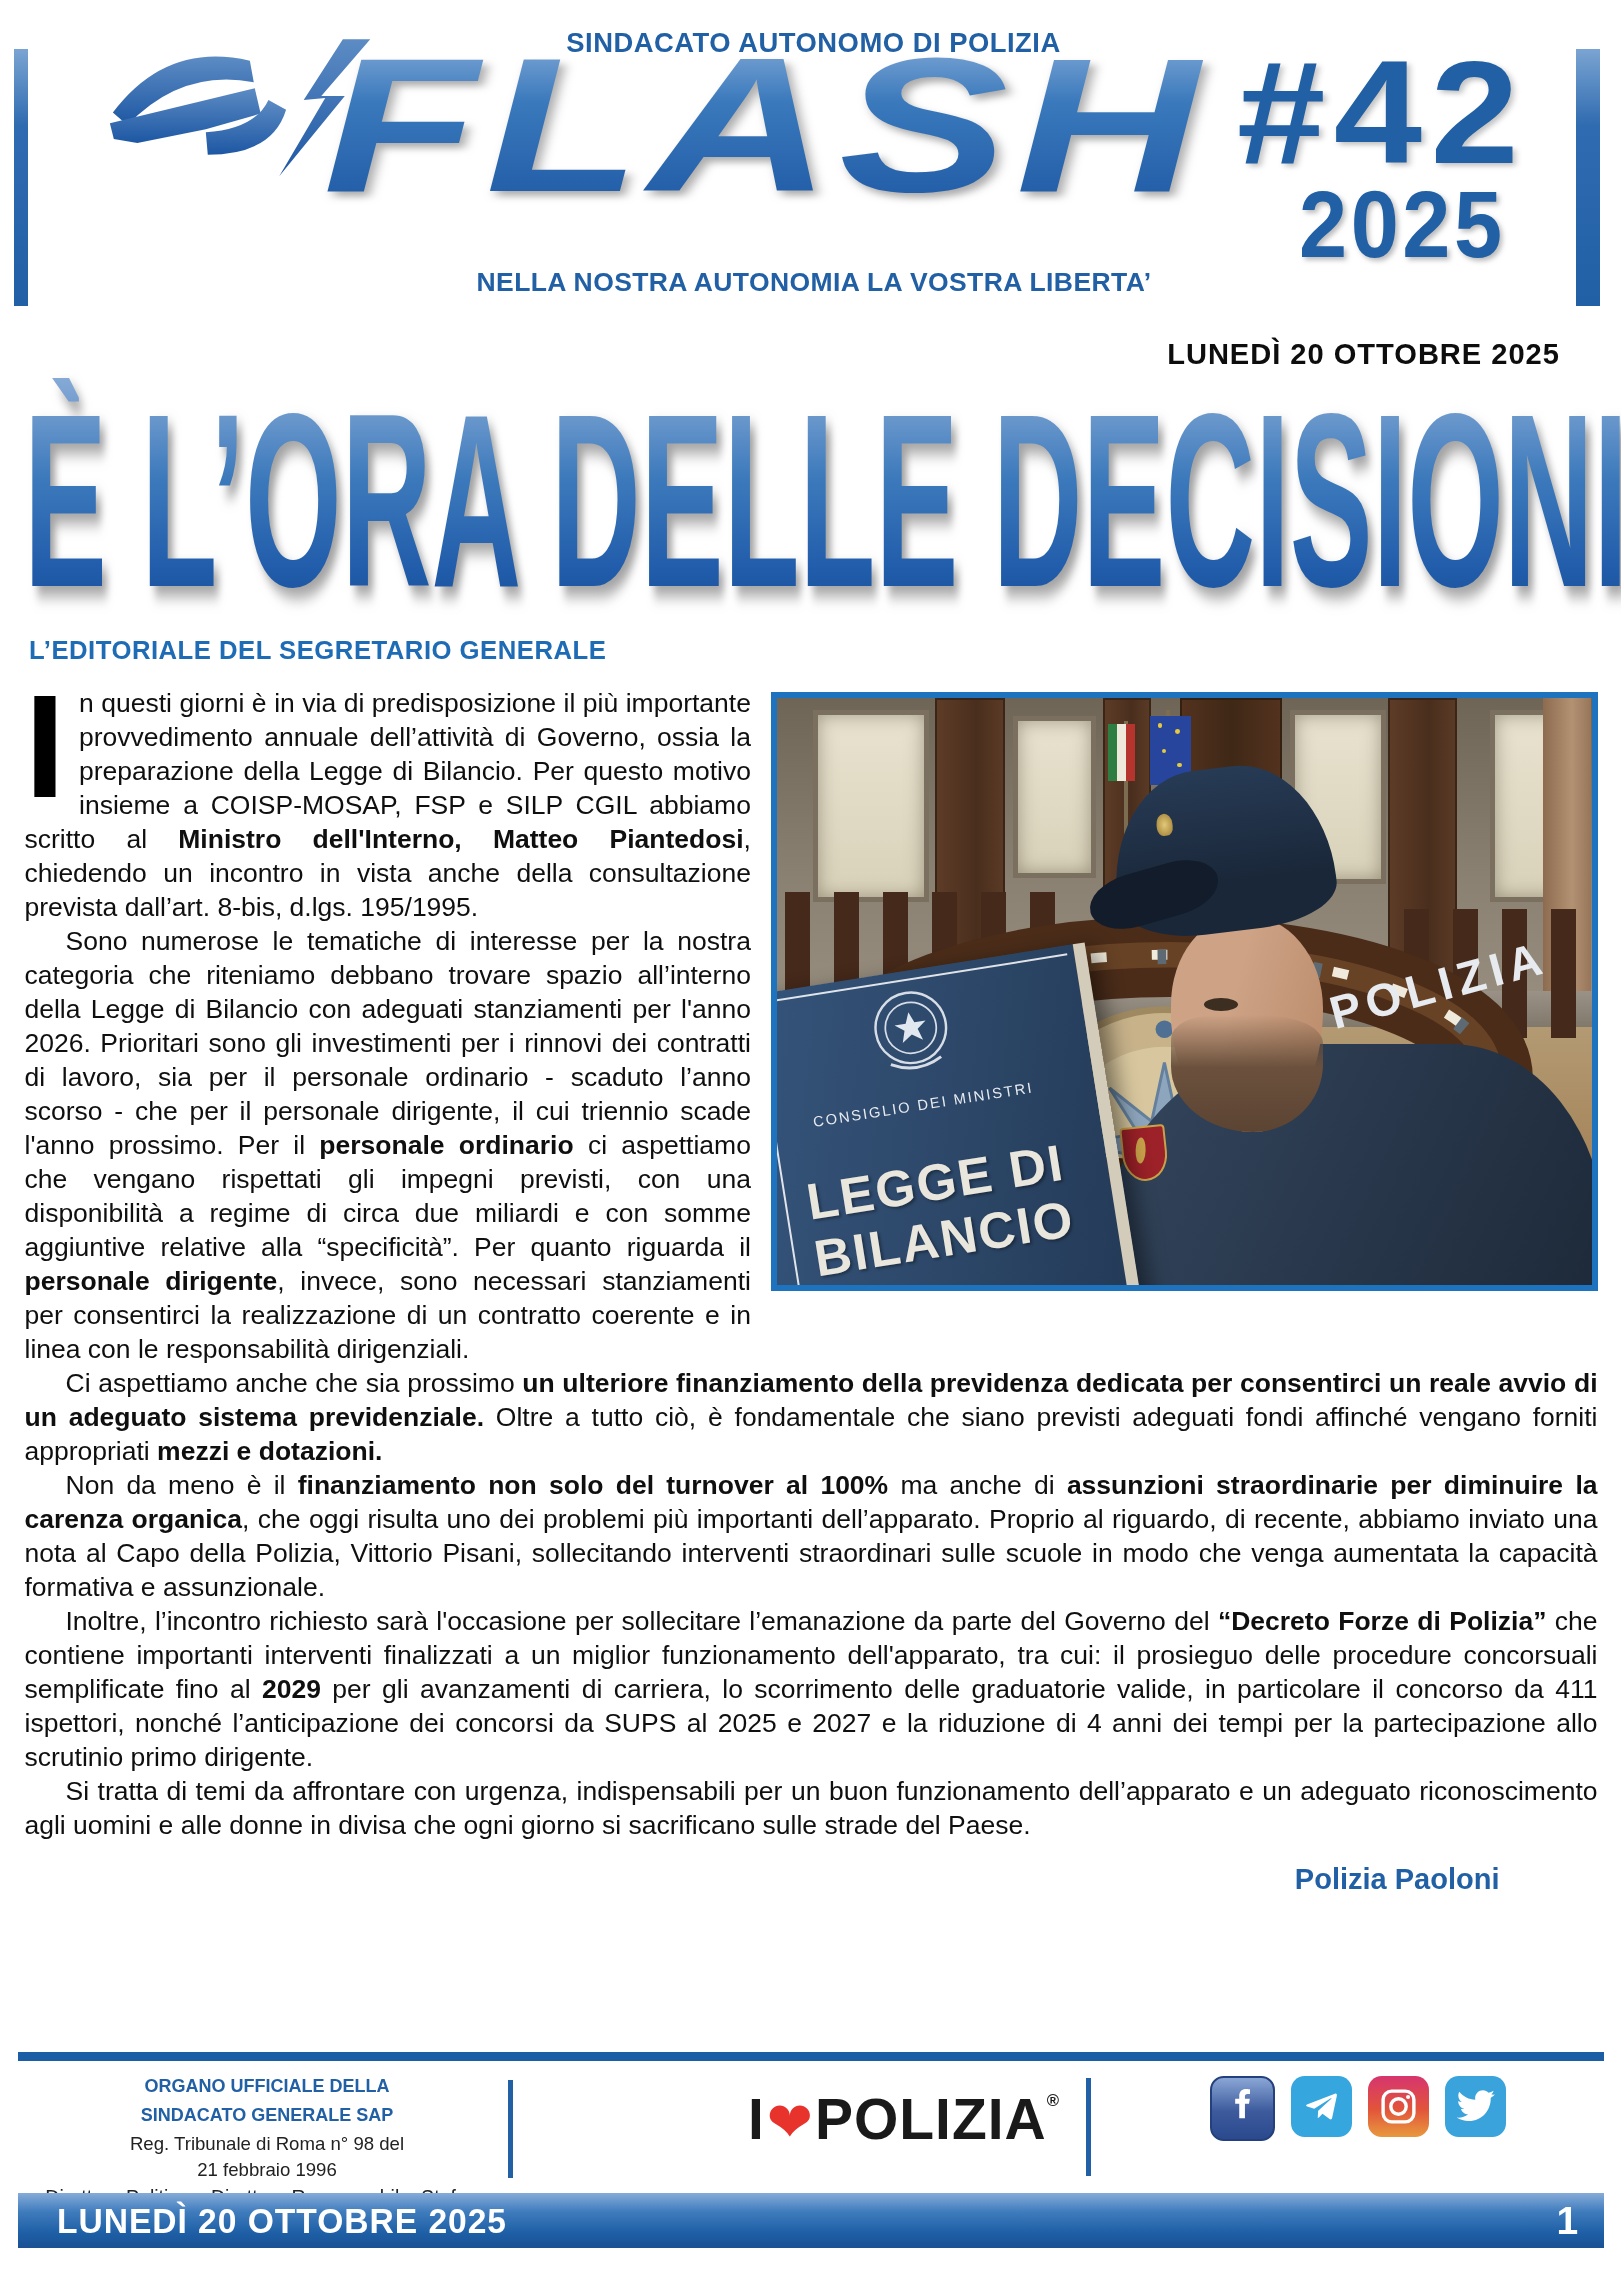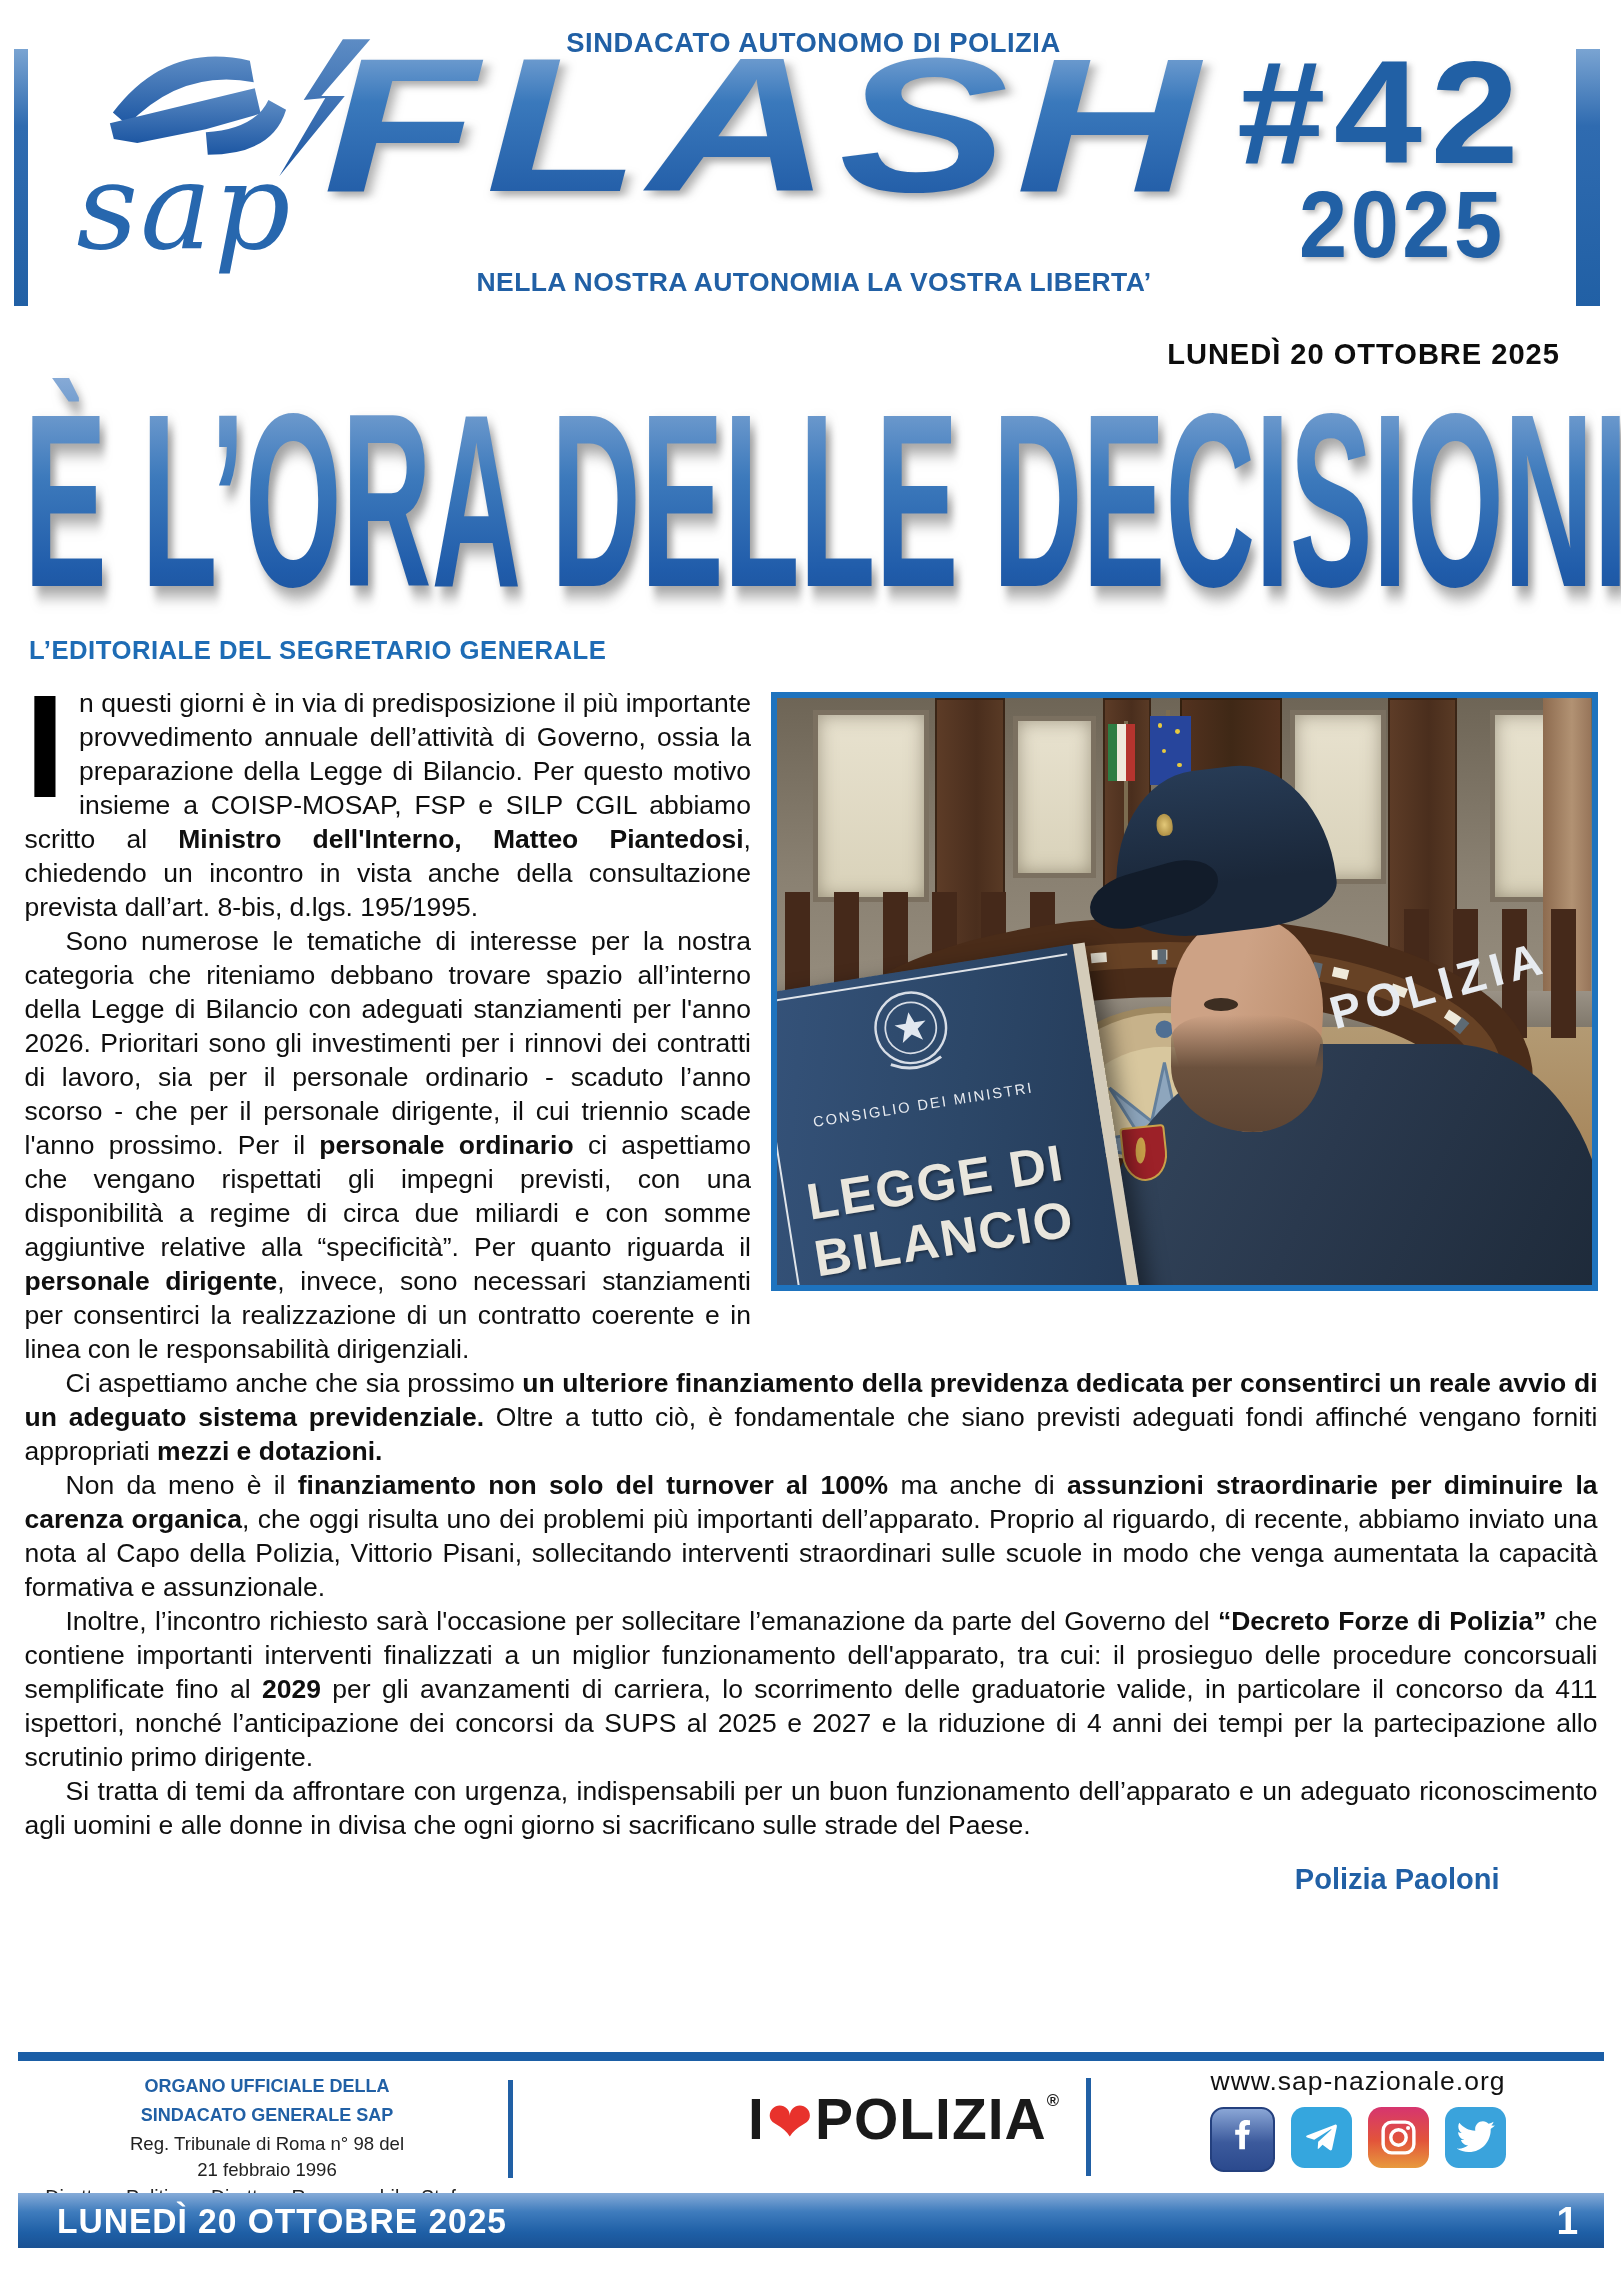--- a/index.html
+++ b/index.html
@@ -151,21 +151,20 @@
           <linearGradient id="lg-blue" x1="0" y1="0" x2="0" y2="1">
             <stop offset="0" stop-color="#5d8cc4"></stop>
               <stop offset="1" stop-color="#1d57a3"></stop>
           </linearGradient>
         </defs>
         <path d="M55,75 Q110,2 195,22 L199,44 Q125,30 70,88 Z" fill="url(#lg-blue)"></path>
         <path d="M52,86 L200,50 L206,76 L150,92 L80,106 L56,102 Z" fill="url(#lg-blue)"></path>
         <path d="M150,95 Q200,92 214,62 L232,72 Q218,118 152,118 Z" fill="url(#lg-blue)"></path>
         <polygon points="290,0 250,62 272,60 225,140 292,58 268,58 318,0" fill="url(#lg-blue)"></polygon>
       </svg>
-      <div id="sap-script">sap</div>
     </div>
 
     <div id="hdr-small-title">SINDACATO AUTONOMO DI POLIZIA</div>
     <div id="masthead">FLASH</div>
     <div id="issue-num">#42</div>
     <div id="issue-year">2025</div>
     <div id="hdr-tagline">NELLA NOSTRA AUTONOMIA LA VOSTRA LIBERTA’</div>
   </header>
 
   <div id="date-line">LUNEDÌ 20 OTTOBRE 2025</div>
@@ -278,21 +277,20 @@
 
   <div id="fdiv1" class="fdiv"></div>
 
   <div id="footer-center">
     <span id="ilp-i">I</span><span id="ilp-heart">❤</span><span id="ilp-word">POLIZIA</span><span id="ilp-reg">®</span>
   </div>
 
   <div id="fdiv2" class="fdiv"></div>
 
   <div id="footer-right">
-    <div id="website">www.sap-nazionale.org</div>
     <div id="social-row">
       <div id="soc-fb" class="soc">
         <svg width="39" height="39" viewBox="0 0 24 24">
             <path fill="#fff" d="M13.5 9H16l.5-3h-3V4.5c0-.87.27-1.5 1.66-1.5H16.6V.2C16.3.16 15.3 0 14.13 0 11.7 0 10 1.49 10 4.2V6H7.5v3H10v9h3.5V9z"></path>
           </svg>
       </div>
       <div id="soc-tg" class="soc">
         <svg width="41" height="41" viewBox="0 0 24 24">
             <path fill="#fff" d="M9.78 18.65l.28-4.23 7.68-6.92c.34-.31-.07-.46-.52-.19L7.74 13.3 3.64 12c-.88-.25-.89-.86.2-1.3l15.97-6.16c.73-.33 1.43.18 1.15 1.3l-2.72 12.81c-.19.91-.74 1.13-1.5.71L12.6 16.3l-1.99 1.93c-.23.23-.42.42-.83.42z"></path>
           </svg>

